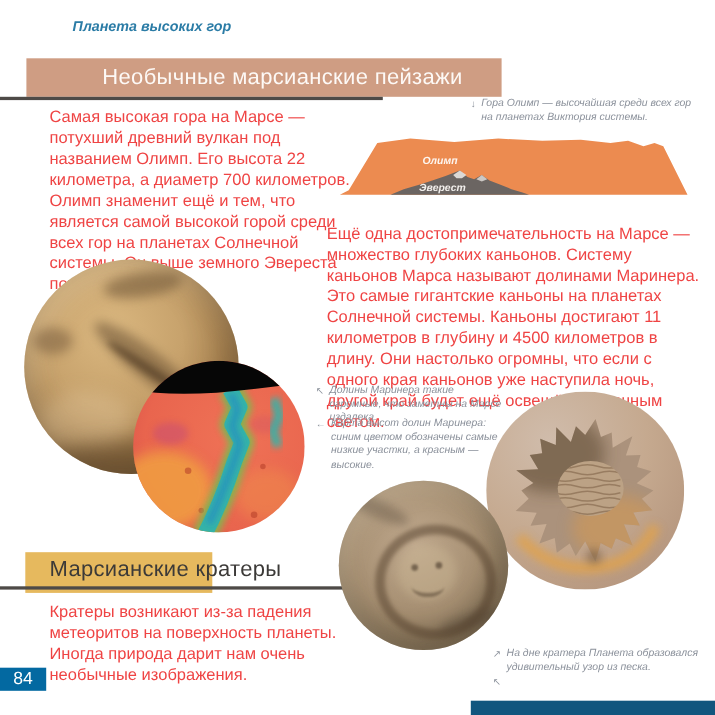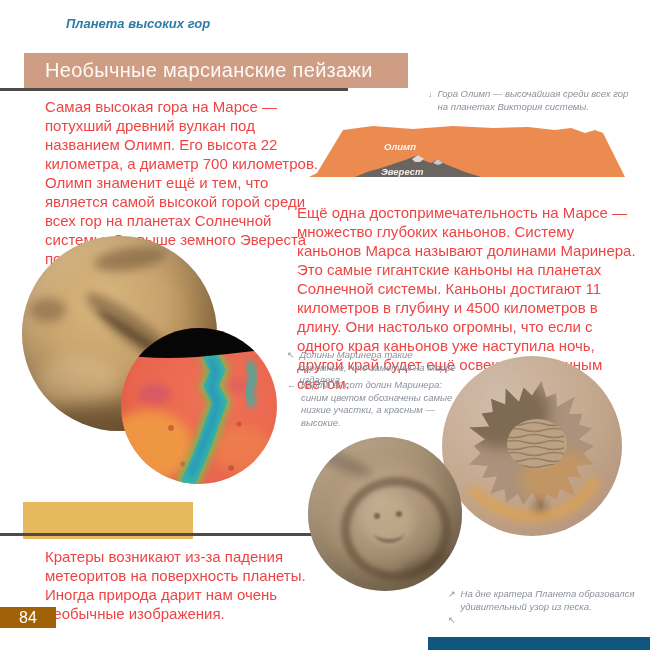--- a/index.html
+++ b/index.html
@@ -3,21 +3,21 @@
 <meta charset="utf-8">
 <style>
   html,body{margin:0;padding:0;}
   #page{position:relative;width:650px;height:650px;background:#ffffff;overflow:hidden;
         font-family:"Liberation Sans", sans-serif;color:#413f3e;}
 
   
   .kicker{position:absolute;left:38px;top:16px;font-size:13px;font-style:italic;font-weight:bold;color:#2b7ca6;margin-left:28px;}
 
   
-  .titlebar{position:absolute;left:24px;top:53px;width:384px;height:35px;background:#cf9d83;}
+  .titlebar{position:absolute;left:24px;top:53px;width:384px;height:35px;background:#cf9d83;padding-left:48px;}
   .titlebar span{display:block;padding-left:21px;line-height:35px;font-size:20px;color:#fdf9f6;letter-spacing:.3px;}
   .rule1{position:absolute;left:0;top:88px;width:348px;height:3px;background:#4e4a47;}
 
   
   .para{position:absolute;font-size:15px;line-height:19px;color:#ef4444;}
   .para-intro{left:45px;top:97px;width:280px;}
   .para-canyons{left:297px;top:203px;width:345px;}
   .para-craters{left:45px;top:547px;width:300px;}
 
   
@@ -65,21 +65,21 @@
   .g-smile{left:66px;top:86px;width:30px;height:16px;border-radius:50%;border-bottom:4px solid rgba(70,55,40,.45);filter:blur(1px);}
   .g-tex1{left:6px;top:18px;width:60px;height:16px;border-radius:50%;background:rgba(62,50,38,.28);filter:blur(4px);transform:rotate(24deg);}
   .g-tex2{left:90px;top:120px;width:60px;height:14px;border-radius:50%;background:rgba(62,50,38,.28);filter:blur(4px);transform:rotate(-16deg);}
 
   
   .box2{position:absolute;left:23px;top:502px;width:170px;height:37px;background:#e6b95e;z-index:1;}
   .title2{position:absolute;left:45px;top:507px;font-size:20px;color:#3c3a38;letter-spacing:.3px;z-index:2;}
   .rule2{position:absolute;left:0;top:533px;width:327px;height:3px;background:#4e4a47;z-index:3;}
 
   
-  .pagenum{position:absolute;left:0;top:607px;width:56px;height:21px;background:#a16207;z-index:5;
+  .pagenum{position:absolute;left:0;top:607px;width:42px;height:21px;background:#0369a1;z-index:5;
            color:#ffffff;font-size:16px;text-align:center;line-height:21px;}
   .footbar{position:absolute;left:428px;top:637px;width:222px;height:13px;background:#11567e;z-index:5;}
 </style>
 </head>
 <body>
 
 <div id="page">
 
   <div class="kicker">Планета высоких гор</div>
 
@@ -209,20 +209,21 @@
     <div class="g g-tex1"></div>
     <div class="g g-tex2"></div>
     <div class="g g-ring"></div>
     <div class="g g-inner"></div>
     <div class="g g-eye1"></div>
     <div class="g g-eye2"></div>
     <div class="g g-smile"></div>
   </div>
 
   <div class="box2"></div>
+  <div class="title2">Марсианские кратеры</div>
   <div class="rule2"></div>
 
   <div class="para para-craters">Кратеры возникают из-за падения метеоритов на поверхность планеты. Иногда природа дарит нам очень необычные изображения.</div>
 
   <div class="cap cap-victoria">
     <span class="arr">↗</span>
     <span>На дне кратера Планета образовался удивительный узор из песка.</span>
   </div>
   <div class="cap cap-galle">
     <span class="arr">↖</span>

